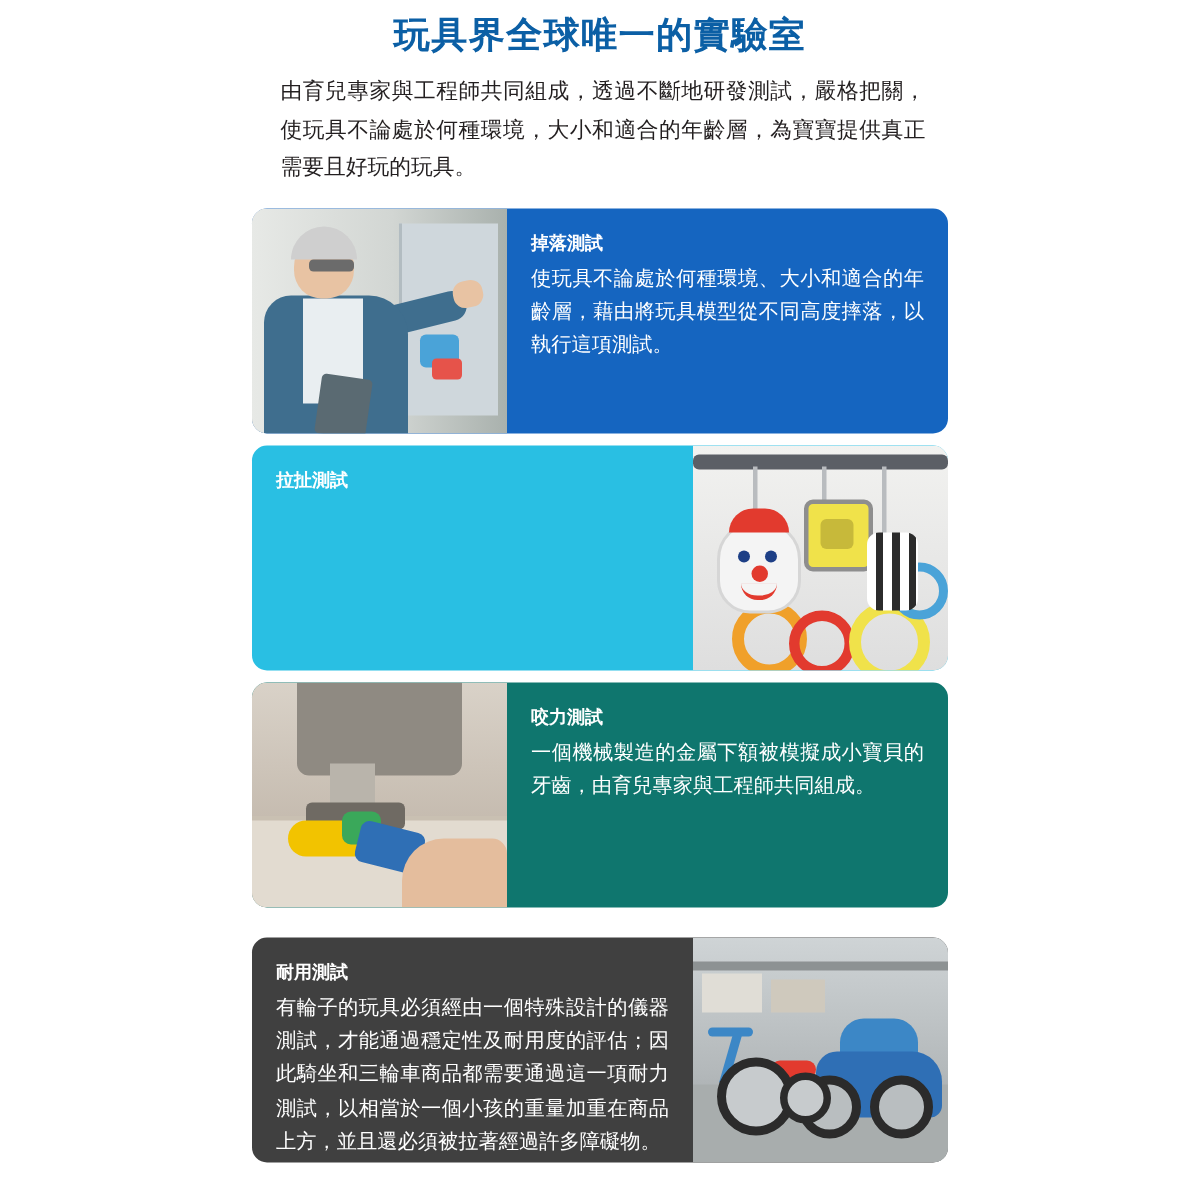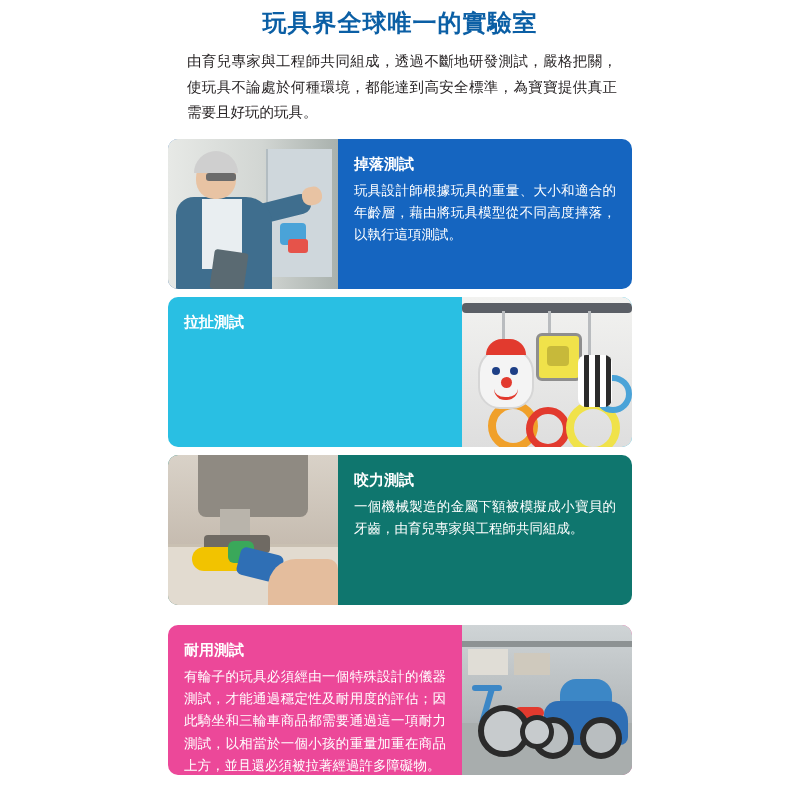--- a/index.html
+++ b/index.html
@@ -61,35 +61,35 @@
   }
   .card .text {
     flex: 1 1 auto;
     padding: 16px 16px 10px 16px;
     box-sizing: border-box;
   }
   .card.left-photo .text { text-align: left; }
   .card.right-photo { flex-direction: row-reverse; justify-content: flex-end; }
   .card h3 {
     margin: 0 0 4px 0;
-    font-size: 15px;
+    font-size: 12px;
     font-weight: bold;
     line-height: 1.3;
   }
   .card p {
     margin: 0;
     font-size: 13.5px;
     line-height: 1.65;
     text-align: justify;
   }
   
   .c-blue   { background: #1565c0; }
   .c-cyan   { background: #29bfe3; }
   .c-red    { background: #0f766e; }
-  .c-green  { background: #ec4899; margin-top: 20px; }
+  .c-green  { background: #404040; margin-top: 20px; }
 
   
   .p1 { background: linear-gradient(160deg,#cfd6d9 0%,#b9c3c7 45%,#9aa7ac 100%); width:100%; height:100%; }
   .p1 .wall { position:absolute; left:0; top:0; width:100%; height:100%; background:linear-gradient(90deg,#e7e9e6 0%,#d2d6d3 55%,#a9b1ad 100%); }
   .p1 .board { position:absolute; right:6px; top:10px; width:64px; height:128px; background:#cfd7dc; border-left:2px solid #b2bcc1; }
   .p1 .head { position:absolute; left:28px; top:18px; width:40px; height:42px; border-radius:50% 50% 45% 45%; background:#e8c3a3; }
   .p1 .hair { position:absolute; left:26px; top:12px; width:44px; height:22px; border-radius:22px 22px 0 0; background:#cfcfcf; }
   .p1 .glass { position:absolute; left:38px; top:34px; width:30px; height:8px; background:#6b6b6b; border-radius:3px; }
   .p1 .body { position:absolute; left:8px; top:58px; width:96px; height:96px; background:#3f6e8e; border-radius:18px 26px 0 0; }
   .p1 .shirt { position:absolute; left:34px; top:60px; width:40px; height:70px; background:#e9eef1; }
@@ -148,21 +148,21 @@
   .p4 .car-w1 { position:absolute; right:58px; bottom:16px; width:30px; height:30px; border-radius:50%; border:6px solid #2b2b2b; background:#b9bec0; }
   .p4 .car-w2 { position:absolute; right:10px; bottom:16px; width:30px; height:30px; border-radius:50%; border:6px solid #2b2b2b; background:#b9bec0; }
 </style>
 </head>
 <body>
 
 <div class="page">
 
   <div class="title">玩具界全球唯一的實驗室</div>
 
-  <div class="intro">由育兒專家與工程師共同組成，透過不斷地研發測試，嚴格把關，使玩具不論處於何種環境，都能達到高安全標準，為寶寶提供真正需要且好玩的玩具。</div>
+  <div class="intro">由育兒專家與工程師共同組成，透過不斷地研發測試，嚴格把關，使玩具不論處於何種環境，大小和適合的年齡層，為寶寶提供真正需要且好玩的玩具。</div>
 
   <div class="cards">
 
     <div class="card c-blue left-photo">
       <div class="photo">
         <div class="p1">
           <div class="wall"></div>
           <div class="board"></div>
           <div class="arm"></div>
           <div class="body"></div>
@@ -171,21 +171,21 @@
           <div class="hair"></div>
           <div class="glass"></div>
           <div class="hand"></div>
           <div class="toy"></div>
           <div class="toy2"></div>
           <div class="clip"></div>
         </div>
       </div>
       <div class="text">
         <h3>掉落測試</h3>
-        <p>玩具設計師根據玩具的重量、大小和適合的年齡層，藉由將玩具模型從不同高度摔落，以執行這項測試。</p>
+        <p>使玩具不論處於何種環境、大小和適合的年齡層，藉由將玩具模型從不同高度摔落，以執行這項測試。</p>
       </div>
     </div>
 
     <div class="card c-cyan right-photo">
       <div class="photo">
         <div class="p2">
           <div class="bar"></div>
           <div class="str s1"></div>
             <div class="str s2"></div>
             <div class="str s3"></div>

